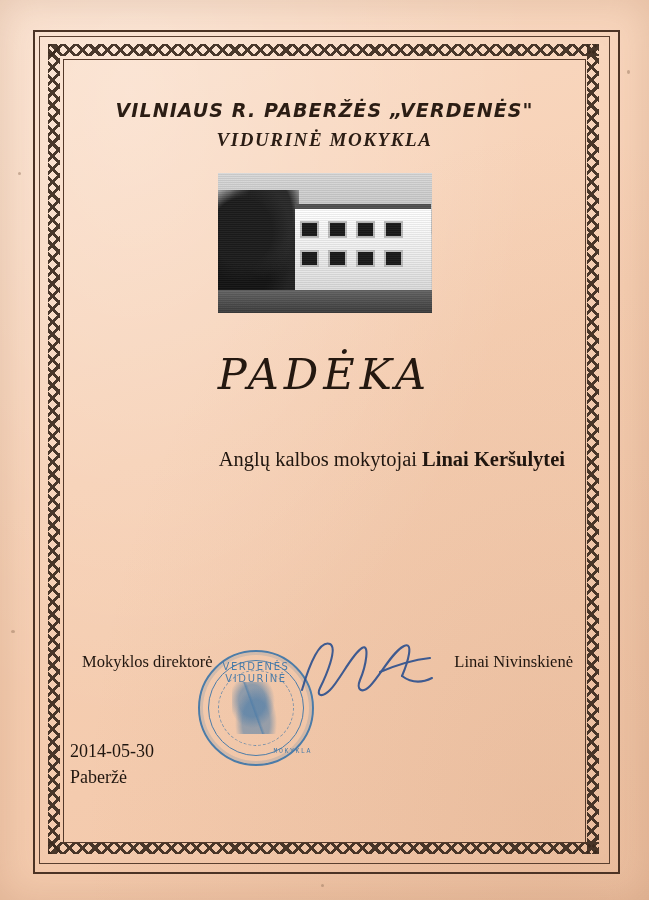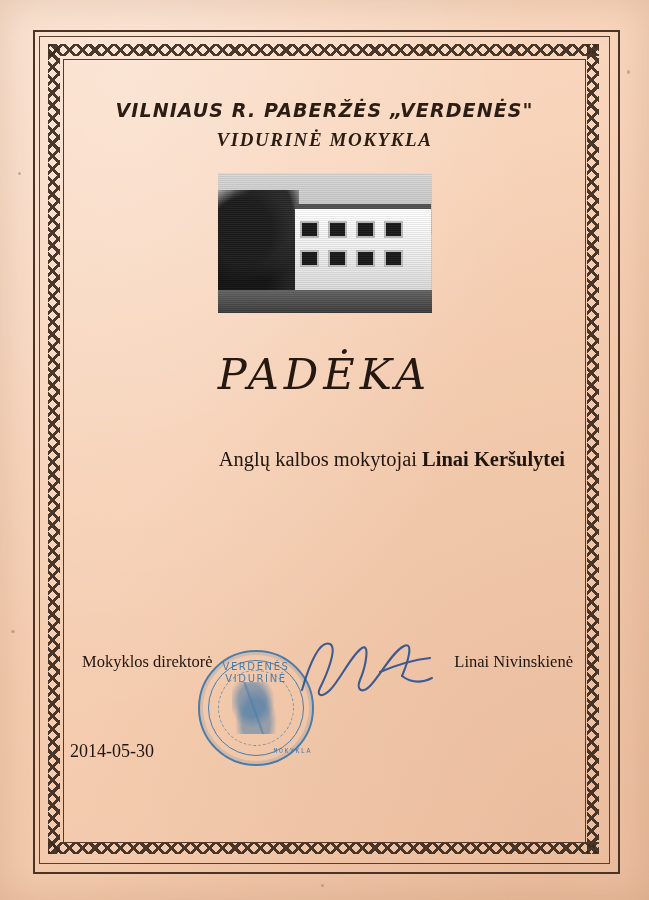--- a/index.html
+++ b/index.html
@@ -316,20 +316,21 @@
     <svg id="signature" viewBox="0 0 150 76">
       <g fill="none" stroke="#2b4f8e" stroke-width="2.1" stroke-linecap="round" opacity="0.9">
         <path d="M6,58 C14,30 24,8 34,12 C42,16 30,44 24,56 C20,64 26,66 34,58 C44,48 56,22 66,16 C74,11 70,34 64,48 C60,58 66,62 74,54 C84,44 96,20 108,14 C118,9 112,30 106,44"></path>
         <path d="M84,40 C98,34 116,28 134,26"></path>
         <path d="M106,44 C114,50 124,52 136,46"></path>
       </g>
     </svg>
 
     <div id="date-place">
       <div>2014-05-30</div>
+      <div>Paberžė</div>
     </div>
 
   </div>
 
   <div class="speck" style="left:18px; top:172px; width:3px; height:3px;"></div>
   <div class="speck" style="left:627px; top:70px; width:3px; height:4px;"></div>
   <div class="speck" style="left:11px; top:630px; width:4px; height:3px;"></div>
   <div class="speck" style="left:321px; top:884px; width:3px; height:3px;"></div>
 
   <div id="edge-shade"></div>

